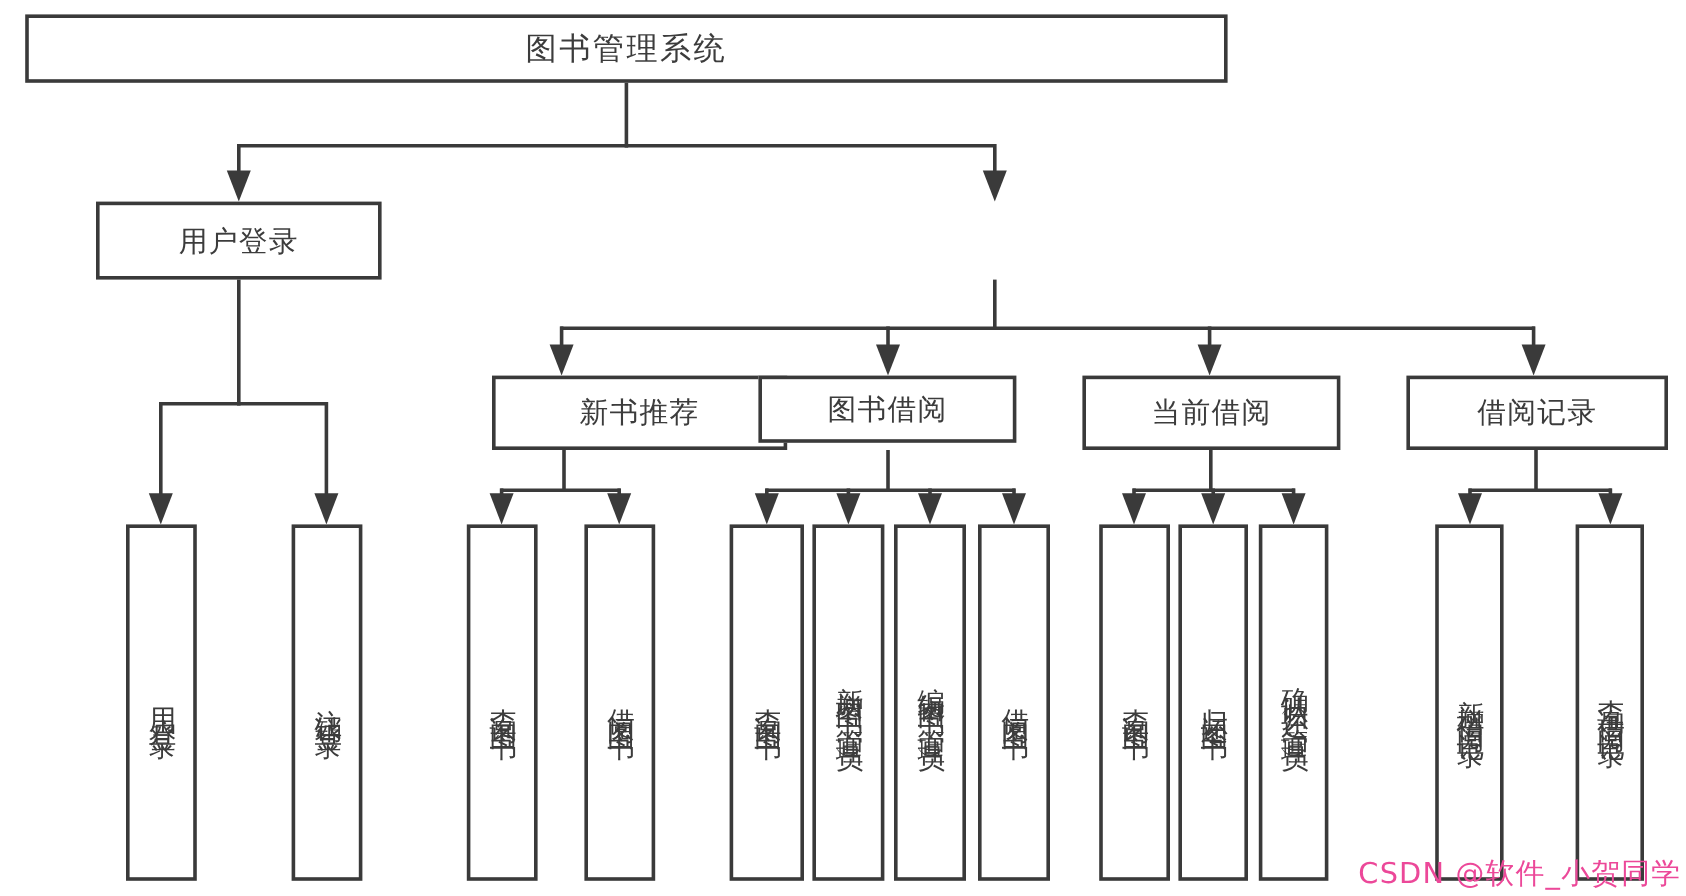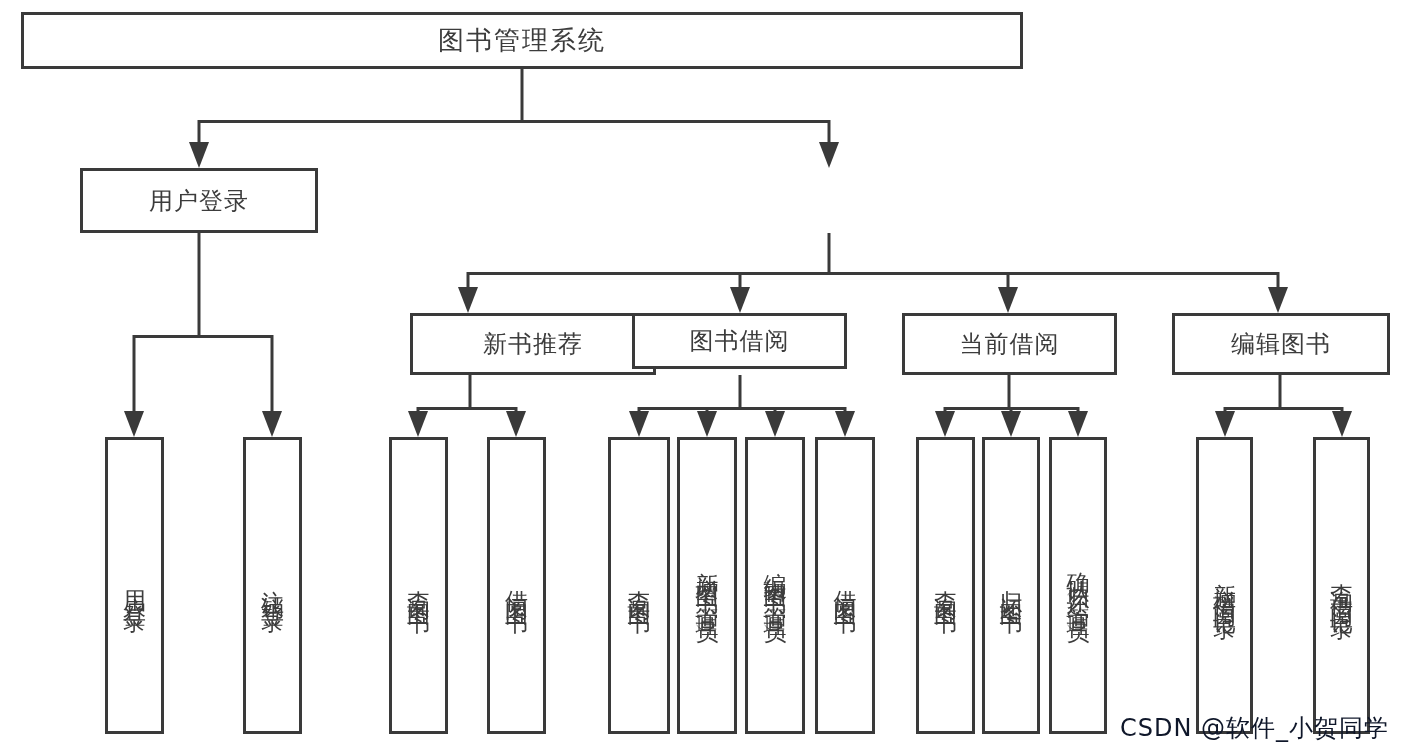--- a/index.html
+++ b/index.html
@@ -55,24 +55,24 @@
   #n-leaf-bb-add     { left: 677px;  top: 437px; width: 60px;   height: 297px; }
   #n-leaf-bb-edit    { left: 745px;  top: 437px; width: 60px;   height: 297px; }
   #n-leaf-bb-borrow  { left: 815px;  top: 437px; width: 60px;   height: 297px; }
   #n-leaf-cb-query   { left: 916px;  top: 437px; width: 59px;   height: 297px; }
   #n-leaf-cb-return  { left: 982px;  top: 437px; width: 58px;   height: 297px; }
   #n-leaf-cb-confirm { left: 1049px; top: 437px; width: 58px;   height: 297px; }
   #n-leaf-br-add     { left: 1196px; top: 437px; width: 57px;   height: 297px; }
   #n-leaf-br-query   { left: 1313px; top: 437px; width: 57px;   height: 297px; }
   #watermark {
     position: absolute;
-    right: 16px;
+    right: 4px;
     bottom: 3px;
     font-size: 24px;
-    color: #0f172a;
+    color: #ec4899;
     letter-spacing: 1px;
     z-index: 5;
   }
   .cline { stroke: #3a3a3a; stroke-width: 3; fill: none; }
   .ahead { fill: #3a3a3a; stroke: none; }
 </style>
 </head>
 <body>
 
 <div id="canvas">
@@ -136,21 +136,21 @@
     <polygon class="ahead" points="1332,411 1352,411 1342,437"></polygon>
   </svg>
 
   <div id="n-root" class="node root-node">图书管理系统</div>
 
   <div id="n-user-login" class="node">用户登录</div>
 
   <div id="n-new-book-rec" class="node">新书推荐</div>
   <div id="n-book-borrow" class="node">图书借阅</div>
   <div id="n-current-borrow" class="node">当前借阅</div>
-  <div id="n-borrow-records" class="node">编辑图书</div>
+  <div id="n-borrow-records" class="node">借阅记录</div>
 
   <div id="n-leaf-user-login" class="node leaf">用户登录</div>
   <div id="n-leaf-logout" class="node leaf">注销登录</div>
   <div id="n-leaf-nbr-query" class="node leaf">查询图书</div>
   <div id="n-leaf-nbr-borrow" class="node leaf">借阅图书</div>
   <div id="n-leaf-bb-query" class="node leaf">查询图书</div>
   <div id="n-leaf-bb-add" class="node leaf">新增图书（管理员）</div>
   <div id="n-leaf-bb-edit" class="node leaf">编辑图书（管理员）</div>
   <div id="n-leaf-bb-borrow" class="node leaf">借阅图书</div>
   <div id="n-leaf-cb-query" class="node leaf">查询图书</div>

